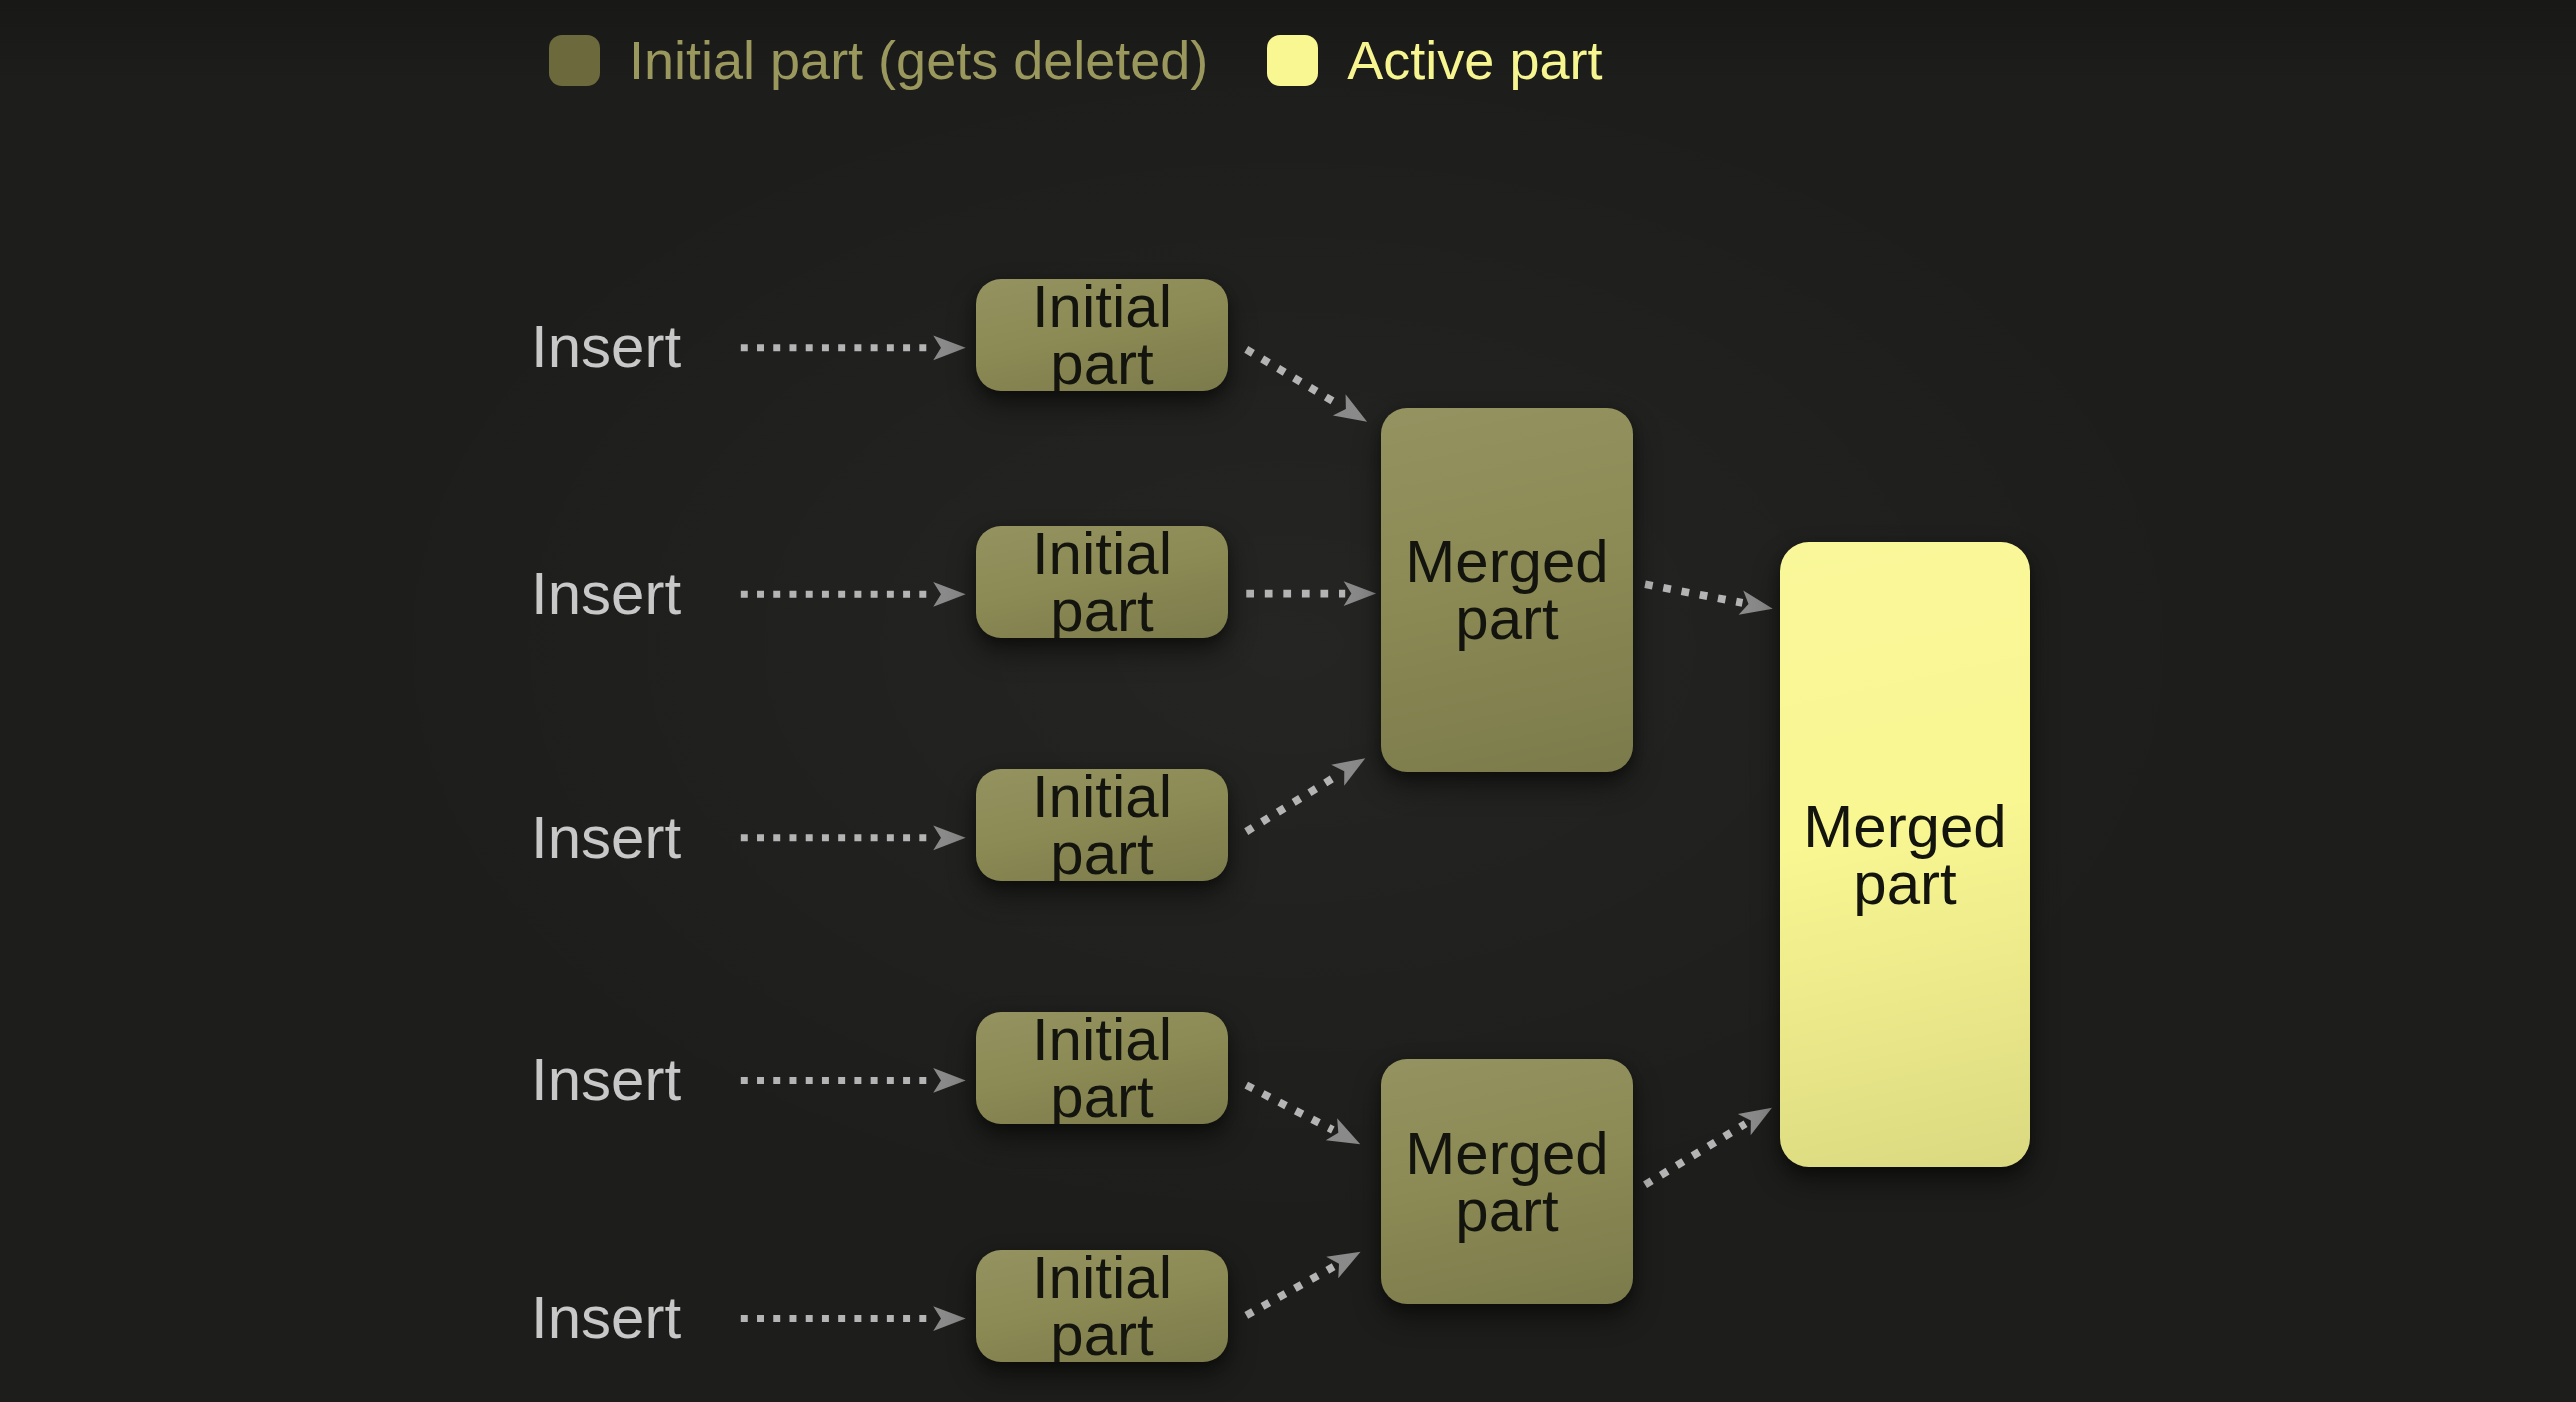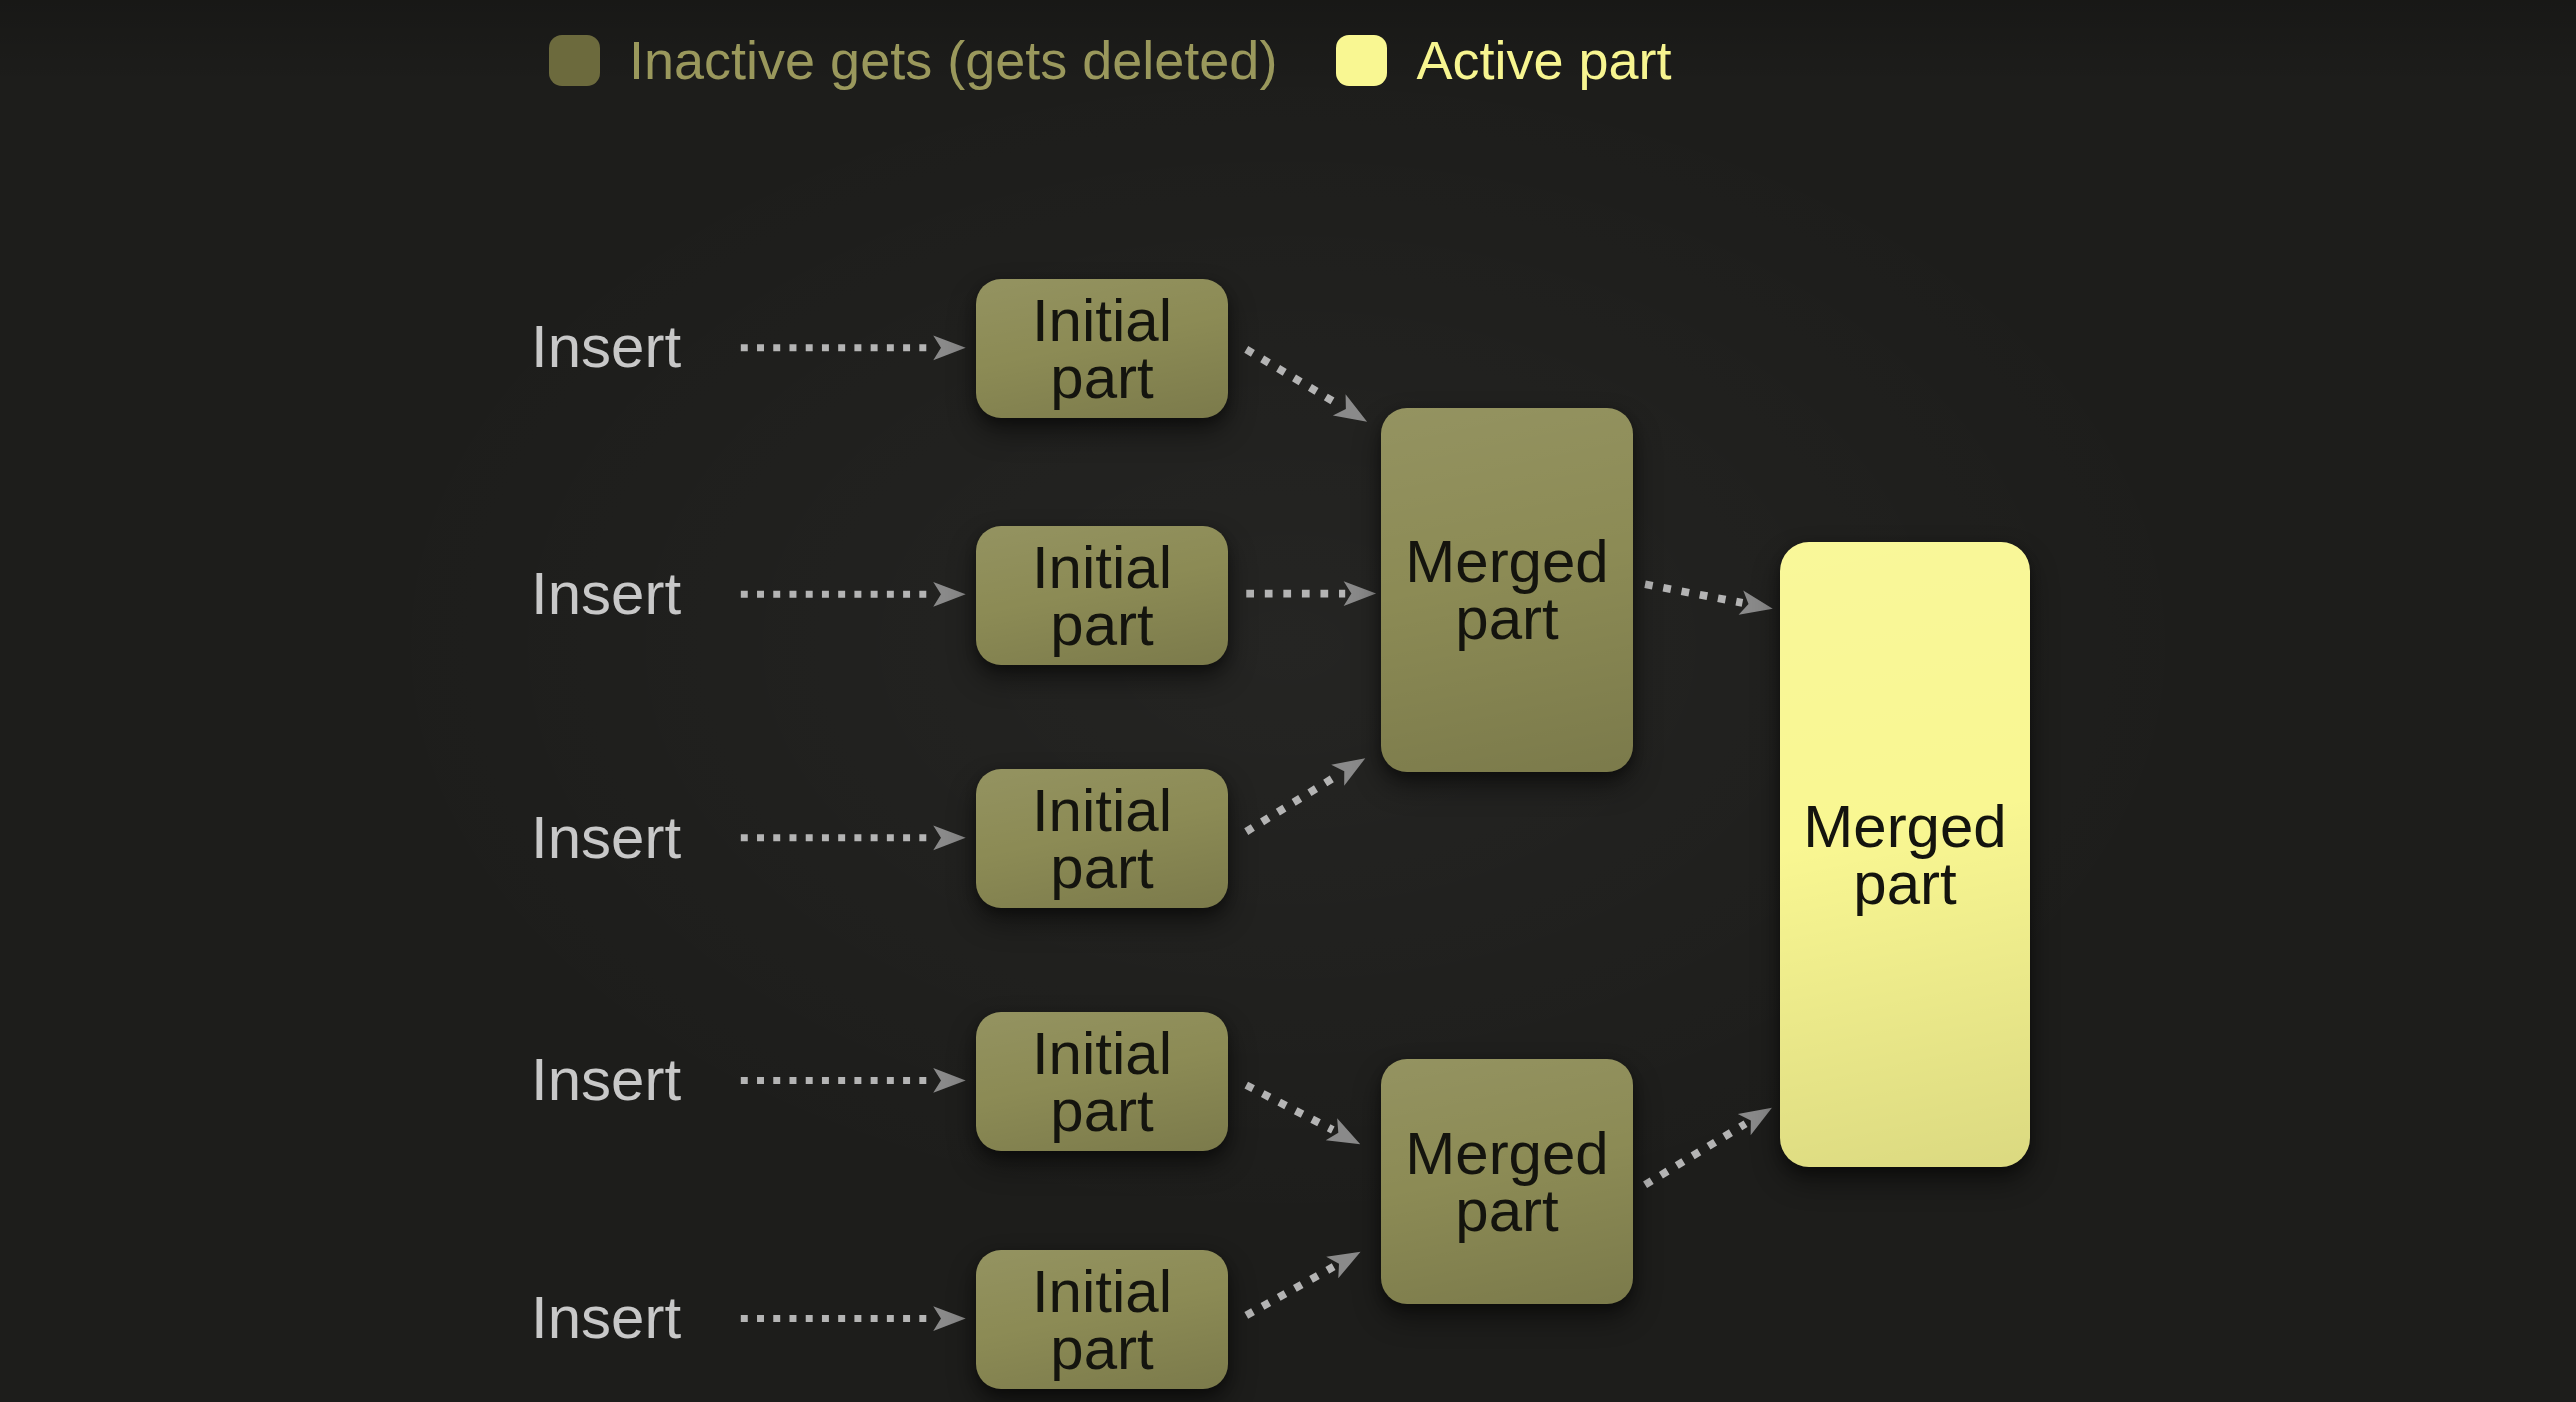--- a/index.html
+++ b/index.html
@@ -52,21 +52,21 @@
     font-size:60px;line-height:57px;
     box-shadow:0 14px 28px rgba(0,0,0,0.45), 0 4.6px 10.8px rgba(0,0,0,0.30);
     background:var(--inactive-fill);
     overflow:hidden;
   }
   .node::after{
     content:"";position:absolute;inset:0;pointer-events:none;
     background:linear-gradient(168deg, rgba(255,255,255,0.07) 0%, rgba(255,255,255,0) 45%, rgba(0,0,0,0.12) 100%);
   }
   .node span{position:relative;z-index:1;display:inline-block;max-width:232px;}
-  .node.initial{left:976px;width:252px;height:139px;border-radius:25px;justify-content:center;}
+  .node.initial{left:976px;width:252px;height:112px;border-radius:25px;justify-content:center;}
   .node.merged-1{left:1381px;top:408px;width:252px;height:364px;border-radius:26px;}
   .node.merged-2{left:1381px;top:1059px;width:252px;height:245px;border-radius:26px;}
   .node.final{
     left:1780px;top:542px;width:250px;height:625px;border-radius:29px;
     background:var(--active-fill);
   }
 
   
   svg.arrows{position:absolute;inset:0;pointer-events:none;}
   .dash{stroke:var(--arrow-dash);fill:none;stroke-linecap:butt;}
@@ -75,21 +75,21 @@
   #arrowhead path{fill:var(--arrow-head);}
 </style>
 </head>
 <body>
 
 <div class="stage">
 
   <div class="legend">
     <div class="legend-item">
       <span class="swatch swatch-inactive"></span>
-      <span class="legend-label inactive">Inactive gets (gets deleted)</span>
+      <span class="legend-label inactive">Initial part (gets deleted)</span>
     </div>
     <div class="legend-item">
       <span class="swatch swatch-active"></span>
       <span class="legend-label active">Active part</span>
     </div>
   </div>
 
   <div class="insert-label" style="top:346px">Insert</div>
   <div class="insert-label" style="top:593px">Insert</div>
   <div class="insert-label" style="top:837px">Insert</div>

